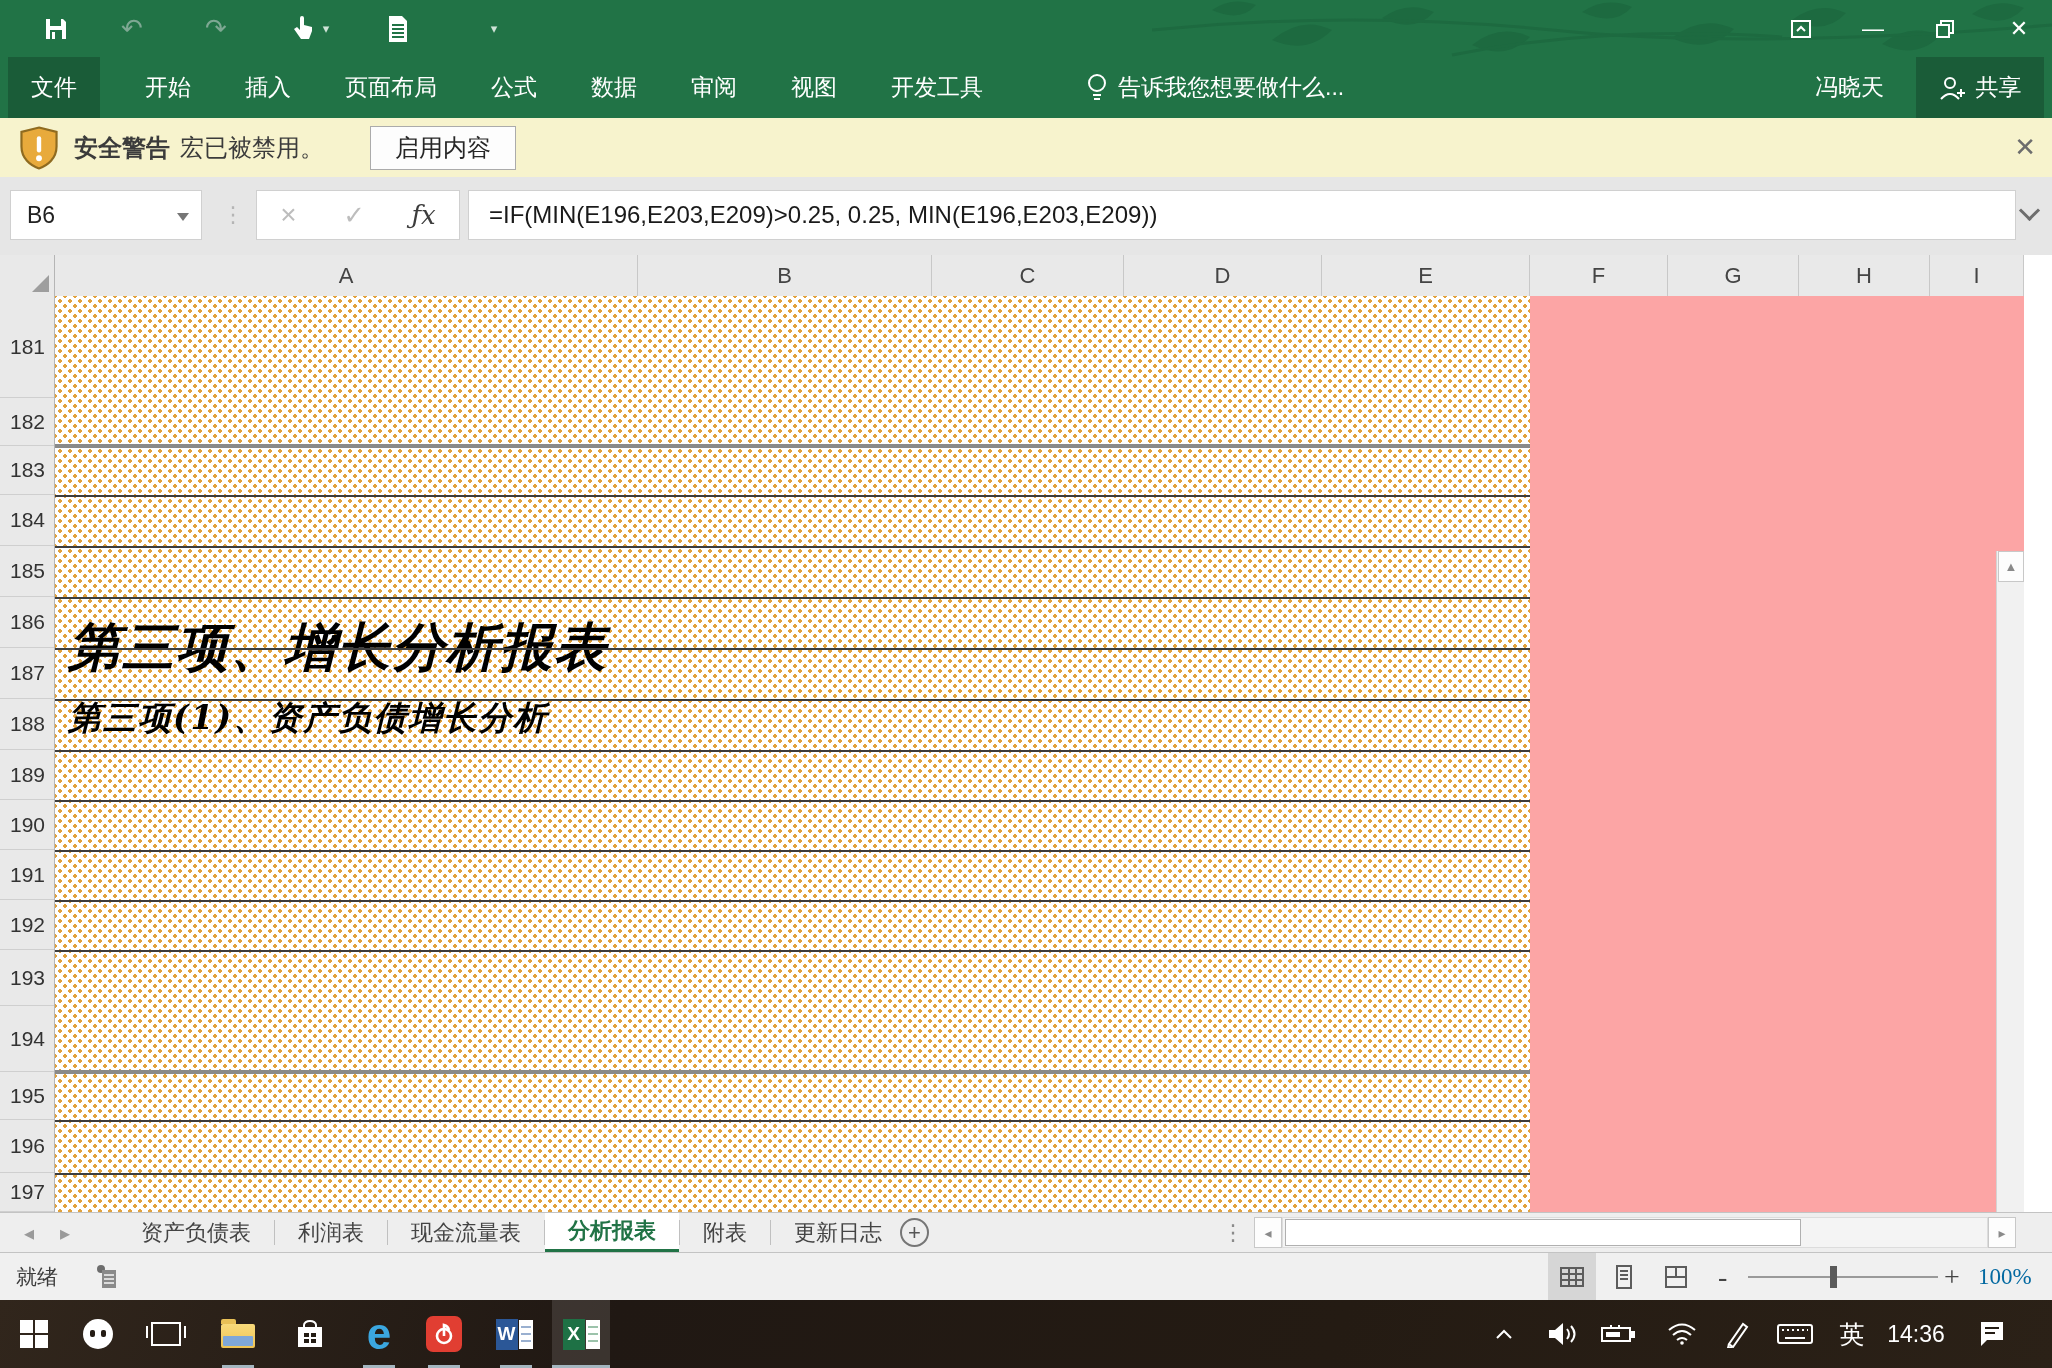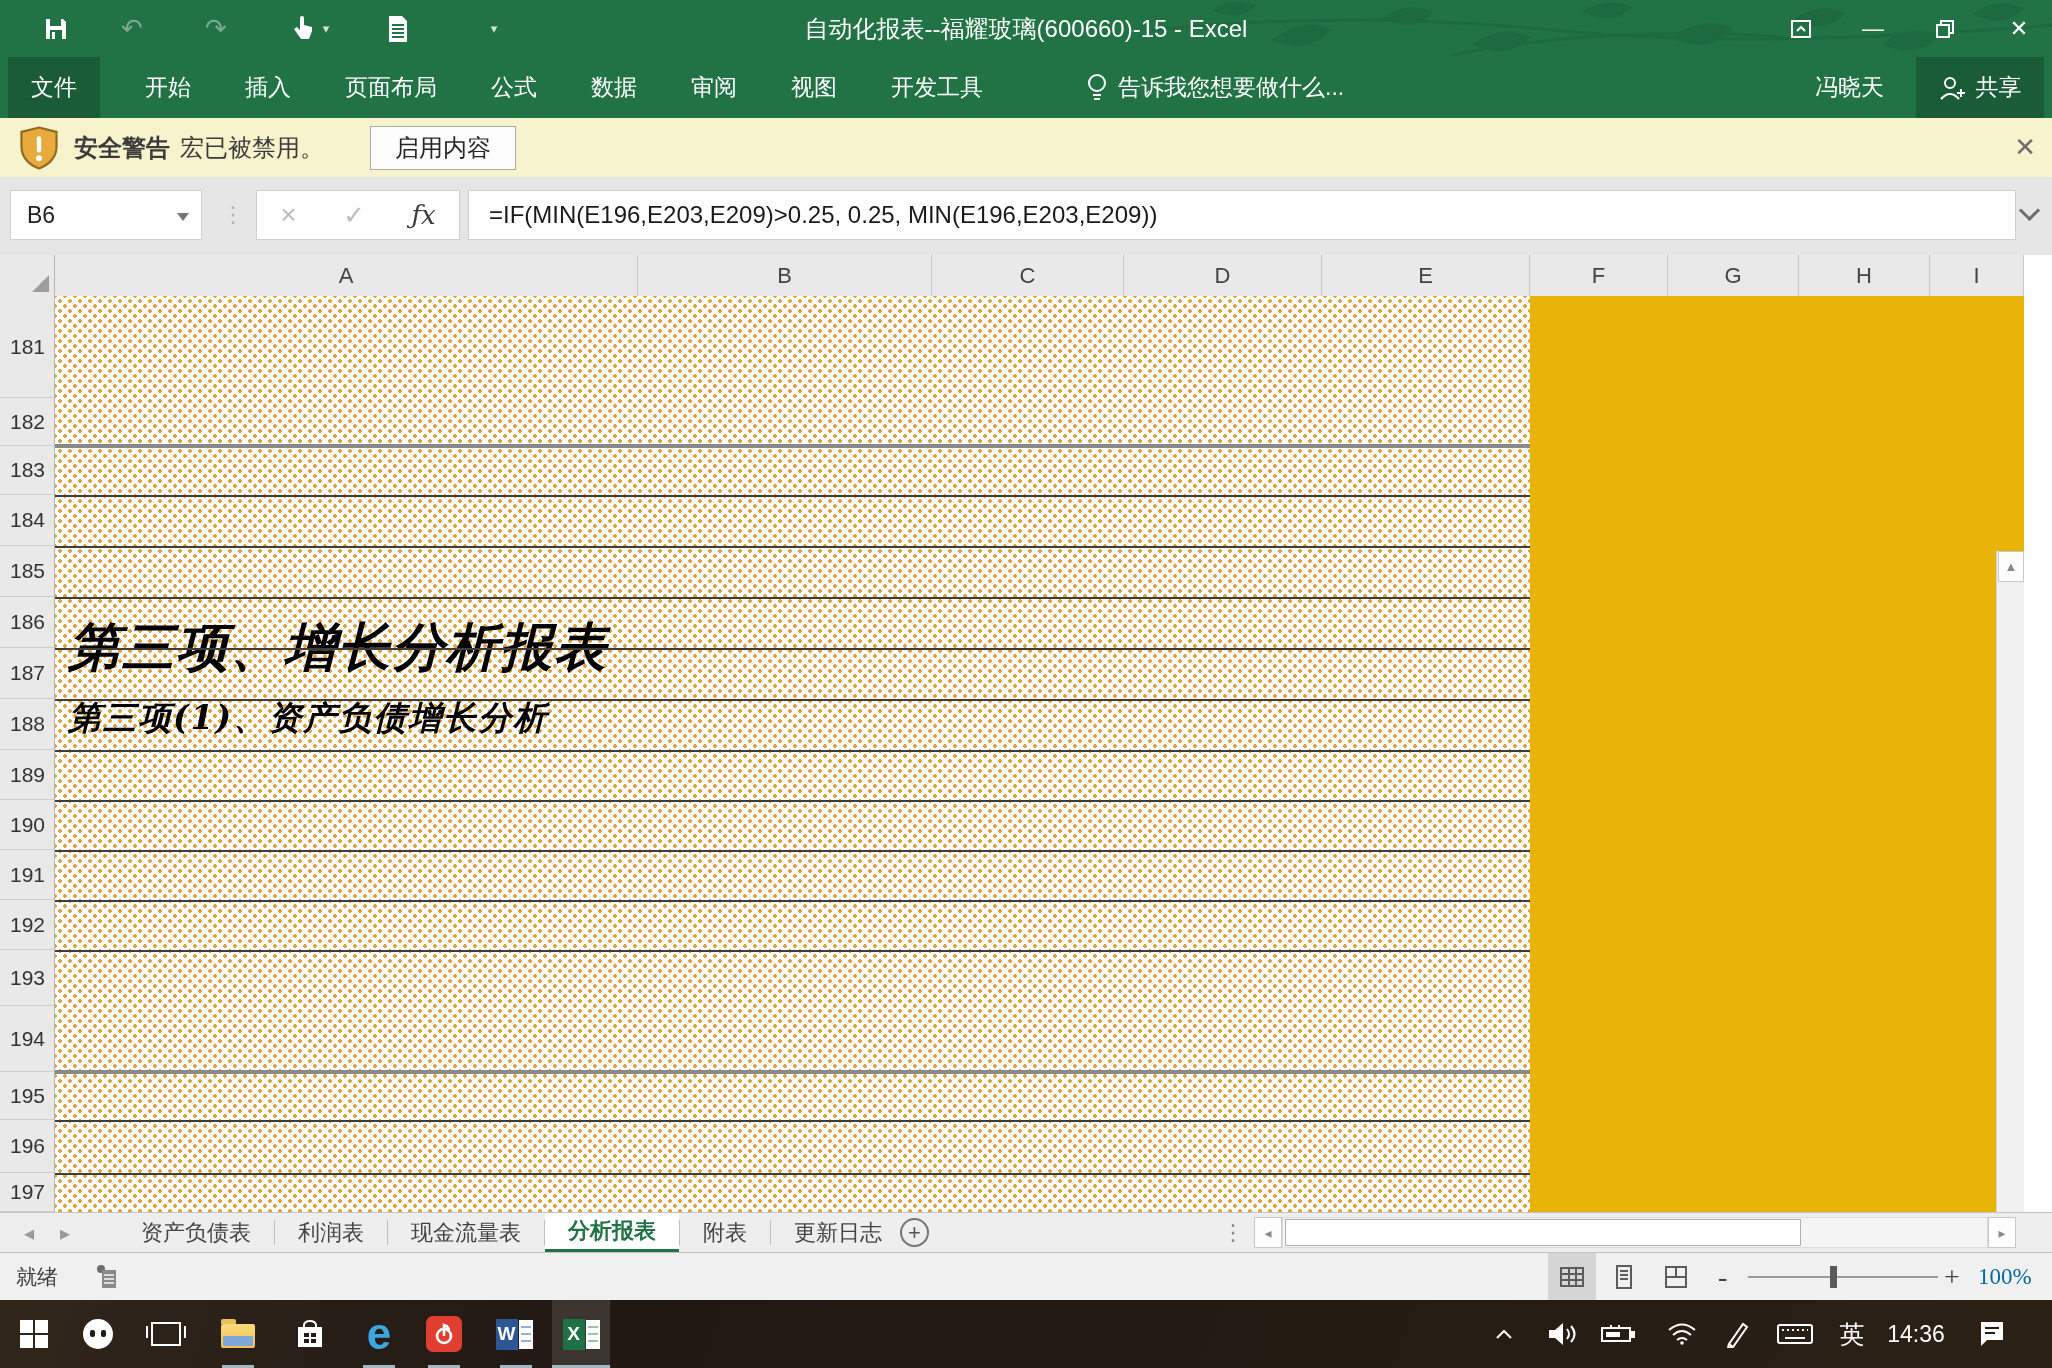--- a/index.html
+++ b/index.html
@@ -60,21 +60,21 @@
   #fbar-chevron i{display:block;width:12px;height:12px;border-right:3px solid #6d6d6d;border-bottom:3px solid #6d6d6d;transform:rotate(45deg);}
 
   
   #colheads{position:absolute;left:0;top:255px;width:2024px;height:41px;background:#e9e9e9;border-bottom:1px solid #9d9d9d;overflow:hidden;}
   #cornercell{position:absolute;left:0;top:0;width:55px;height:41px;border-right:1px solid #b5b5b5;box-sizing:border-box;}
   #cornercell i{position:absolute;right:5px;bottom:4px;width:0;height:0;border-bottom:17px solid #9e9e9e;border-left:17px solid transparent;}
   .colh{position:absolute;top:0;height:41px;box-sizing:border-box;border-right:1px solid #c8c8c8;
         color:#444;font-size:22px;display:flex;align-items:center;justify-content:center;}
 
   
-  #grid{position:absolute;left:0;top:296px;width:2024px;height:916px;background:#eab308;overflow:hidden;}
+  #grid{position:absolute;left:0;top:296px;width:2024px;height:916px;background:#fca5a5;overflow:hidden;}
   #patternbg{position:absolute;left:55px;top:0;width:1475px;height:916px;background-color:#fff;
      background-image:radial-gradient(circle,#e2a23c 1.7px,rgba(0,0,0,0) 1.8px),radial-gradient(circle,#e2a23c 1.7px,rgba(0,0,0,0) 1.8px);
      background-size:10px 10px;background-position:0 0,5px 5px;}
   #gutter{position:absolute;left:0;top:0;width:55px;height:916px;background:#e9e9e9;border-right:1px solid #b5b5b5;box-sizing:border-box;}
   .gcell{position:absolute;left:0;width:54px;box-sizing:border-box;border-bottom:1px solid #cfcfcf;
          color:#333;font-size:21px;display:flex;align-items:center;justify-content:flex-end;padding-right:9px;}
   .brush{font-family:"DejaVu Serif",serif;font-weight:bold;font-style:italic;color:#000;letter-spacing:2px;}
   #title1{position:absolute;left:68px;top:306px;height:92px;display:flex;align-items:center;font-size:52px;}
   #subtitle1{position:absolute;left:68px;top:398px;height:48px;display:flex;align-items:center;font-size:33px;}
   .th-label,.td-label{font-family:"Liberation Serif",serif;color:#111;display:flex;align-items:center;}
@@ -200,21 +200,20 @@
             <g stroke="#217346" stroke-width="2">
               <line x1="7" y1="10" x2="19" y2="10"></line>
               <line x1="7" y1="14" x2="19" y2="14"></line>
               <line x1="7" y1="18" x2="19" y2="18"></line>
               <line x1="7" y1="22" x2="19" y2="22"></line>
             </g>
           </svg>
       </div>
       <div class="qbtn" id="q-caret">▾</div>
     </div>
-    <div id="win-title">自动化报表--福耀玻璃(600660)-15 - Excel</div>
     <div class="wbtn" id="w-ribbon">
       <svg width="22" height="22" viewBox="0 0 22 22" stroke="#fff" fill="none" stroke-width="2">
           <rect x="2" y="3" width="18" height="16"></rect>
           <path d="M7 13 l4 -4 l4 4"></path>
         </svg>
     </div>
     <div class="wbtn" id="w-min">—</div>
     <div class="wbtn" id="w-restore">
       <svg width="20" height="20" viewBox="0 0 20 20" stroke="#fff" fill="none" stroke-width="2">
           <rect x="6" y="2" width="12" height="12"></rect>

